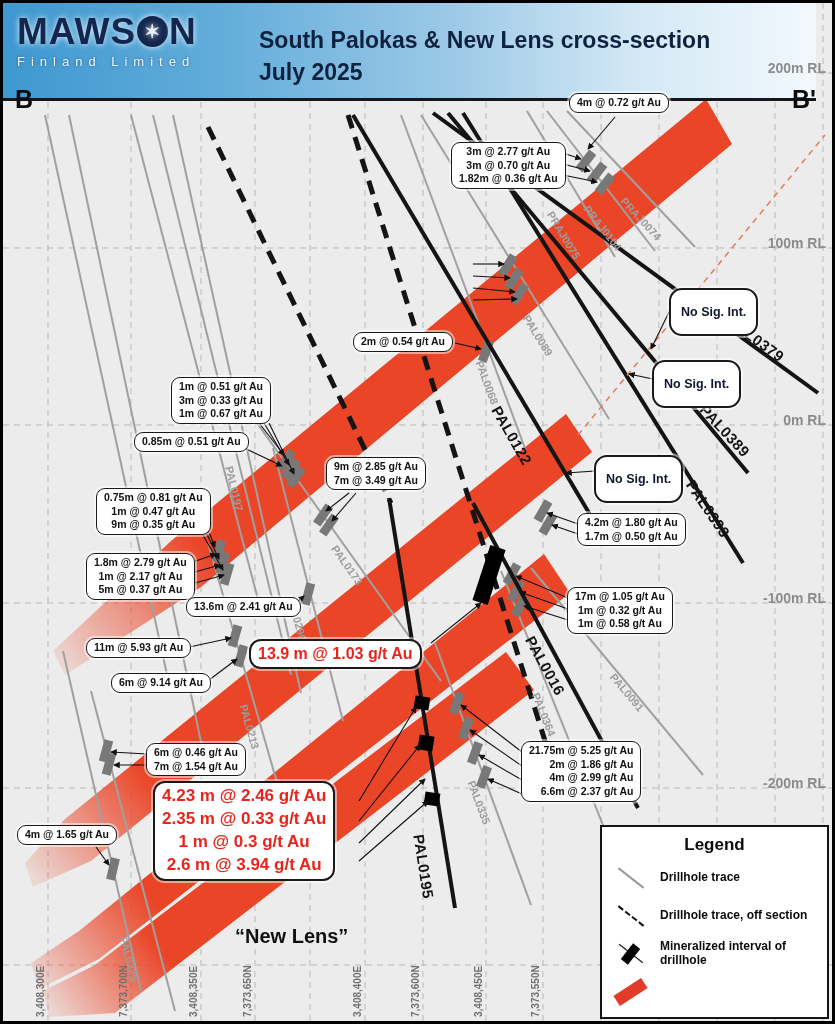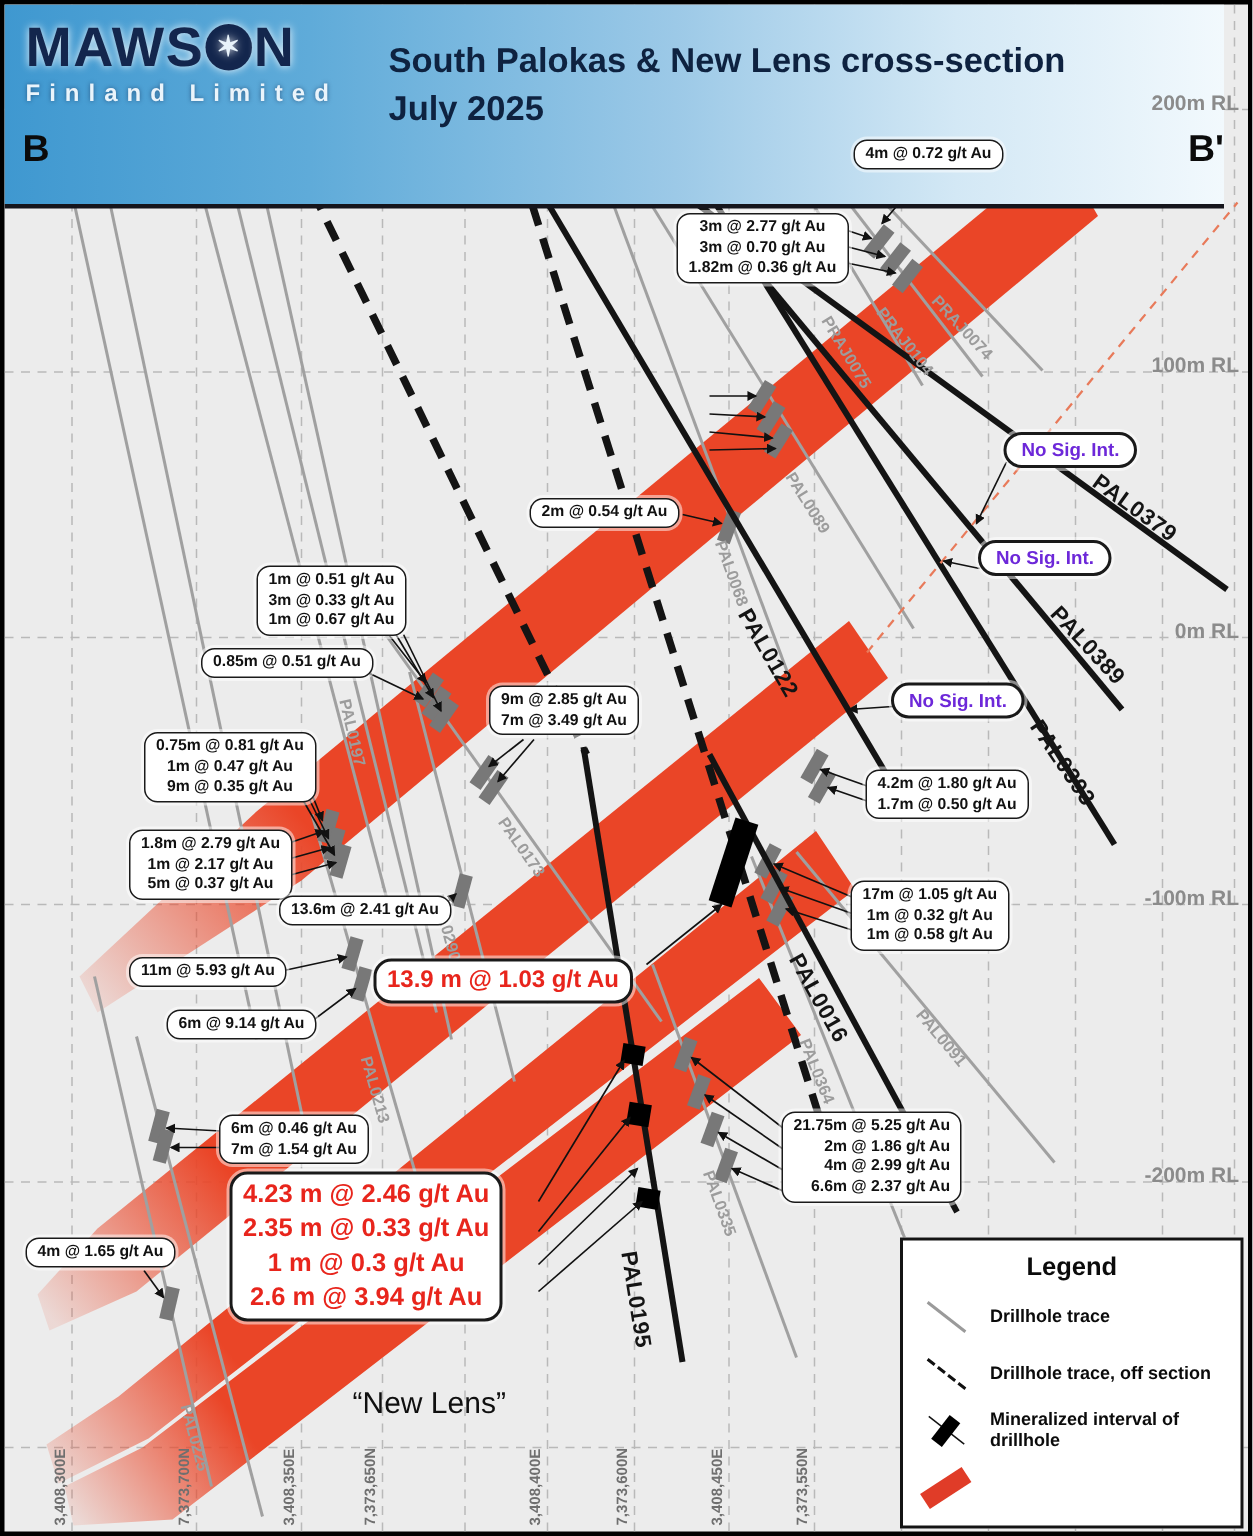--- a/index.html
+++ b/index.html
@@ -1,51 +1,51 @@
 <!DOCTYPE html>
 <html><head>
 <meta charset="utf-8">
 <style>
   *{margin:0;padding:0;box-sizing:border-box}
   html,body{background:#fff}
   body{font-family:"Liberation Sans",sans-serif;color:#111}
   .stage{position:relative;width:835px;height:1024px;background:#ececec;border:3px solid #000;overflow:hidden}
   #scene{position:absolute;left:0;top:0;z-index:1}
   
-  .hdr{position:absolute;left:0;top:0;right:16px;height:136px;z-index:3;
+  .hdr{position:absolute;left:0;top:0;right:16px;height:98px;z-index:3;
        background:linear-gradient(90deg,#3f98d0 0%,#5fabd9 25%,#9cc9e7 55%,#d3e8f5 78%,#f2f9fd 100%);
        border-bottom:3px solid #15151c}
   .logo{position:absolute;left:14px;top:10px}
   .logo-line1{font-size:37px;font-weight:800;color:#13264d;letter-spacing:1px;line-height:1;
               text-shadow:0 0 6px rgba(255,255,255,.9);display:flex;align-items:center}
   .logo-o{display:inline-flex;align-items:center;justify-content:center;width:31px;height:31px;margin:0 1px;
           background:#13264d;border-radius:50%;box-shadow:0 0 6px rgba(255,255,255,.9)}
   .logo-o .star{font-size:19px;color:#e8f3fb;line-height:1}
-  .logo-sub{font-size:16px;font-weight:700;letter-spacing:6px;color:#eaf4fb;margin-top:4px;
+  .logo-sub{font-size:13px;font-weight:400;letter-spacing:6px;color:#eaf4fb;margin-top:4px;
             text-shadow:0 0 3px rgba(19,38,77,.55)}
   .title{position:absolute;left:256px;top:24px;color:#0e2240;font-weight:800}
   .title .t1{font-size:23px;line-height:1.2}
   .title .t2{font-size:23px;line-height:1.5}
   .smark{position:absolute;z-index:7;font-size:25px;font-weight:800;color:#0b0b0b}
   .smark.left{left:12px;top:82px}
   .smark.right{left:789px;top:82px}
   
   #labels,#callouts{position:absolute;left:0;top:0;width:835px;height:1024px;z-index:4;pointer-events:none}
   .dl{position:absolute;transform-origin:left top;white-space:nowrap;font-weight:700}
   .dl.gray{color:#9c9c9c;font-size:11px}
   .dl.black{color:#141414;font-size:15px;letter-spacing:.4px}
   .elev{position:absolute;right:12px;color:#8b8b8b;font-size:14px;font-weight:600;white-space:nowrap;z-index:5}
   .coord{position:absolute;color:#6f6f6f;font-size:10px;font-weight:600;white-space:nowrap;
          transform:rotate(-90deg);transform-origin:left top}
   .callout{position:absolute;background:#fff;border:1.3px solid #1a1a1a;border-radius:9px;
            padding:2px 7px;font-size:10.5px;font-weight:700;text-align:center;line-height:1.3;
            white-space:nowrap;color:#111;box-shadow:0 0 0 2px rgba(255,255,255,.5)}
   .callout.highlight{border-width:2.2px;border-radius:12px;color:#e8251c;font-weight:800;line-height:1.35}
-  .callout.nosig{color:#6d28d9;font-weight:800;font-size:12.5px;border-width:2px;border-radius:13px;padding:2px 10px}
-  .new-lens{position:absolute;left:232px;top:922px;z-index:4;font-size:20px;font-weight:400;color:#101010}
+  .callout.nosig{color:#0f172a;font-weight:800;font-size:12.5px;border-width:2px;border-radius:13px;padding:14px 10px}
+  .new-lens{position:absolute;left:232px;top:922px;z-index:4;font-size:20px;font-weight:700;color:#101010}
   
   .legend{position:absolute;left:597px;top:822px;width:229px;height:194px;z-index:6;
           background:#fff;border:2.5px solid #141414;padding:6px 10px 4px 10px}
   .legend h3{font-size:17px;font-weight:800;text-align:center;margin:2px 0 8px;color:#0b0b0b}
   .lrow{display:flex;align-items:center;gap:10px;margin-bottom:8px}
   .licon{width:38px;height:30px;position:relative;flex:0 0 38px}
   .ltext{font-size:12px;font-weight:700;line-height:1.15;color:#0b0b0b;width:158px}
   .licon.trace::before{content:"";position:absolute;left:3px;top:14px;width:32px;border-top:2px solid #9a9a9a;transform:rotate(38deg)}
   .licon.offsec::before{content:"";position:absolute;left:3px;top:14px;width:32px;border-top:2.5px dashed #111;transform:rotate(38deg)}
   .licon.interval::before{content:"";position:absolute;left:4px;top:14px;width:30px;border-top:1.6px solid #111;transform:rotate(38deg)}

